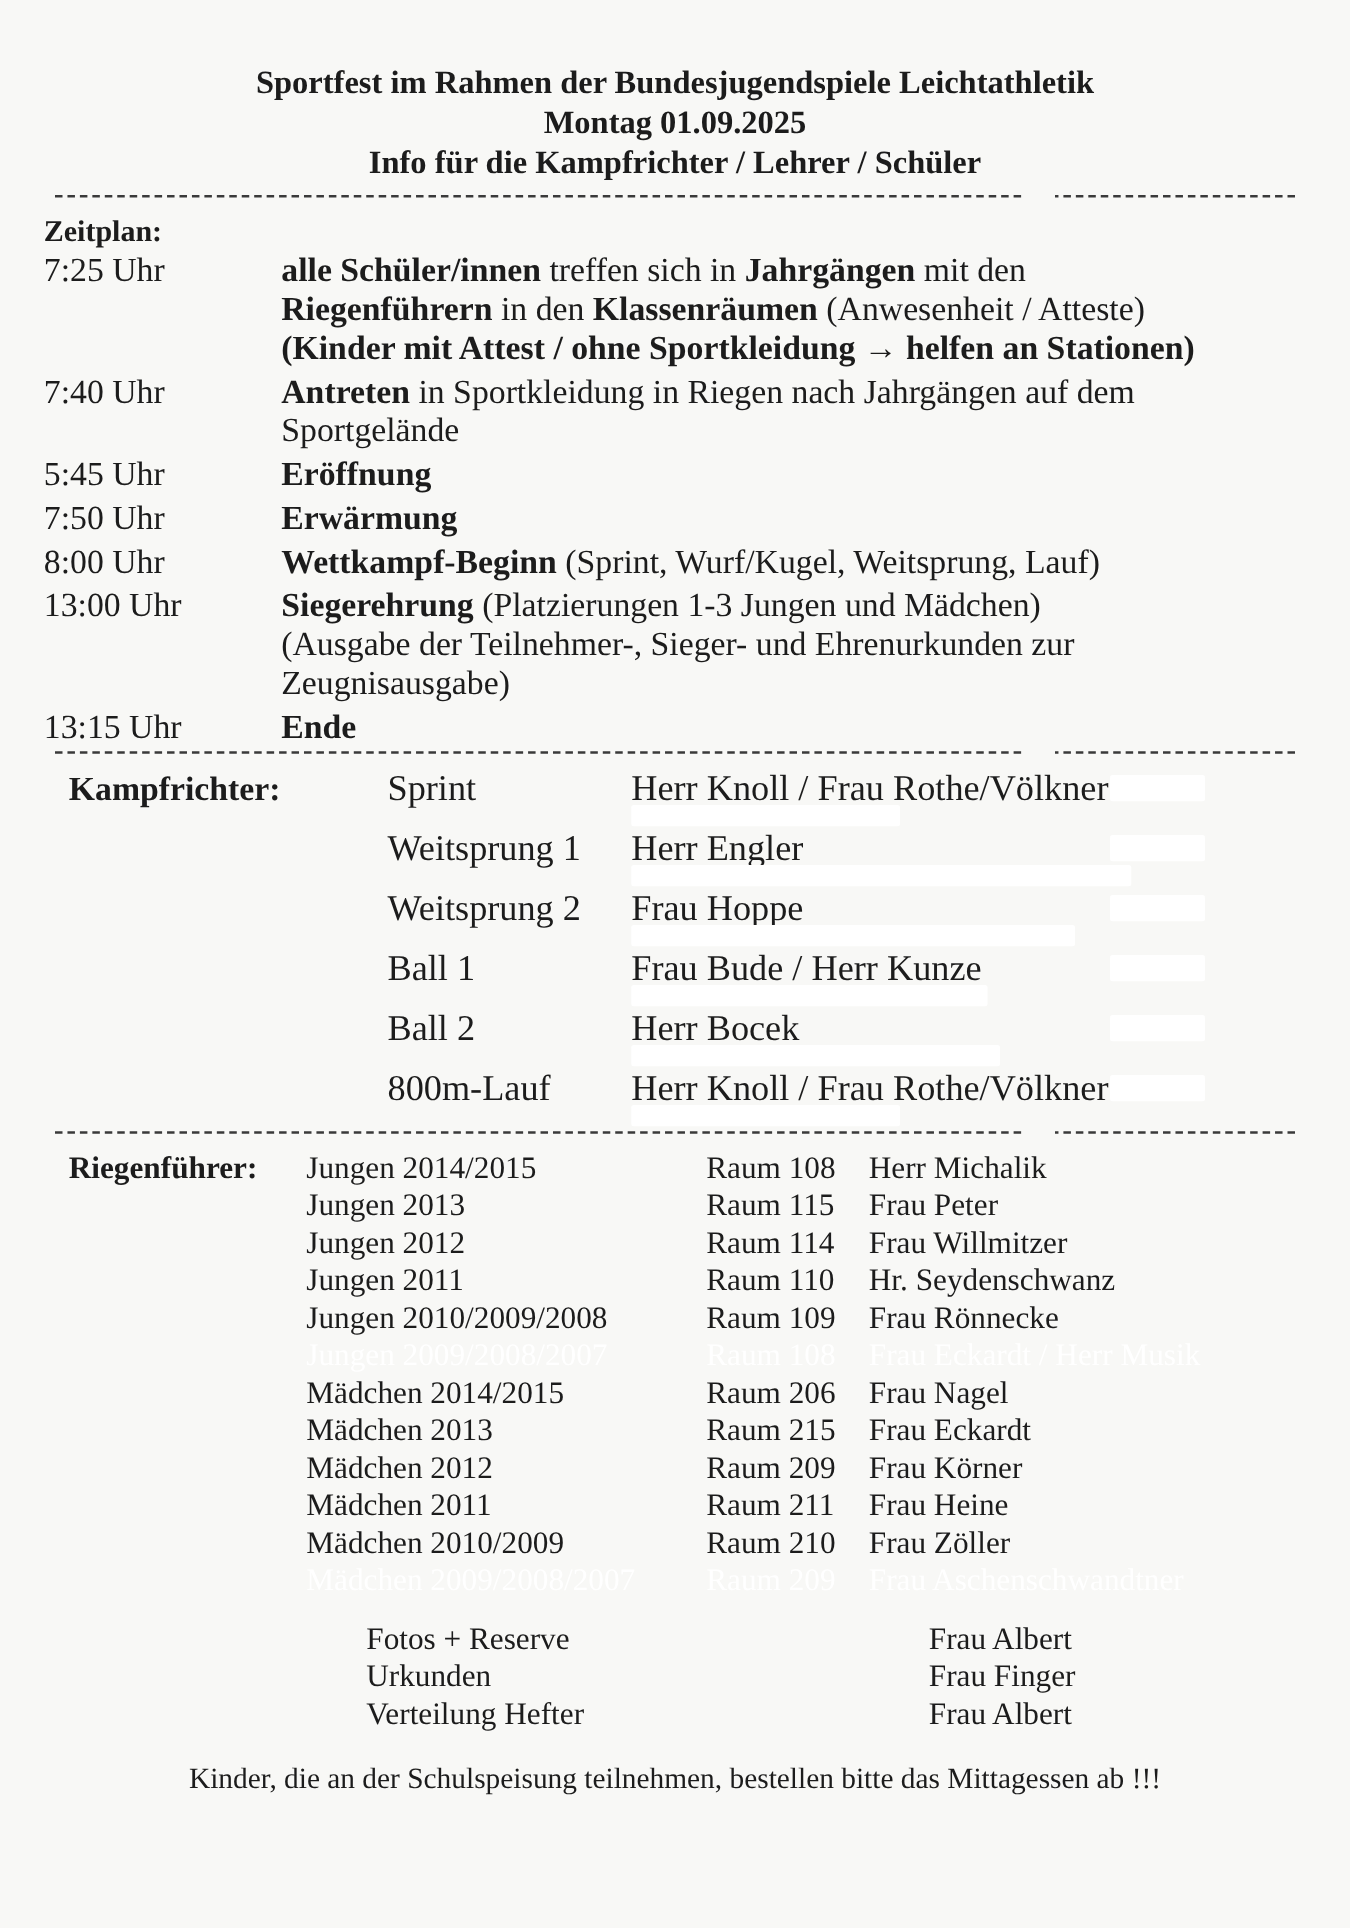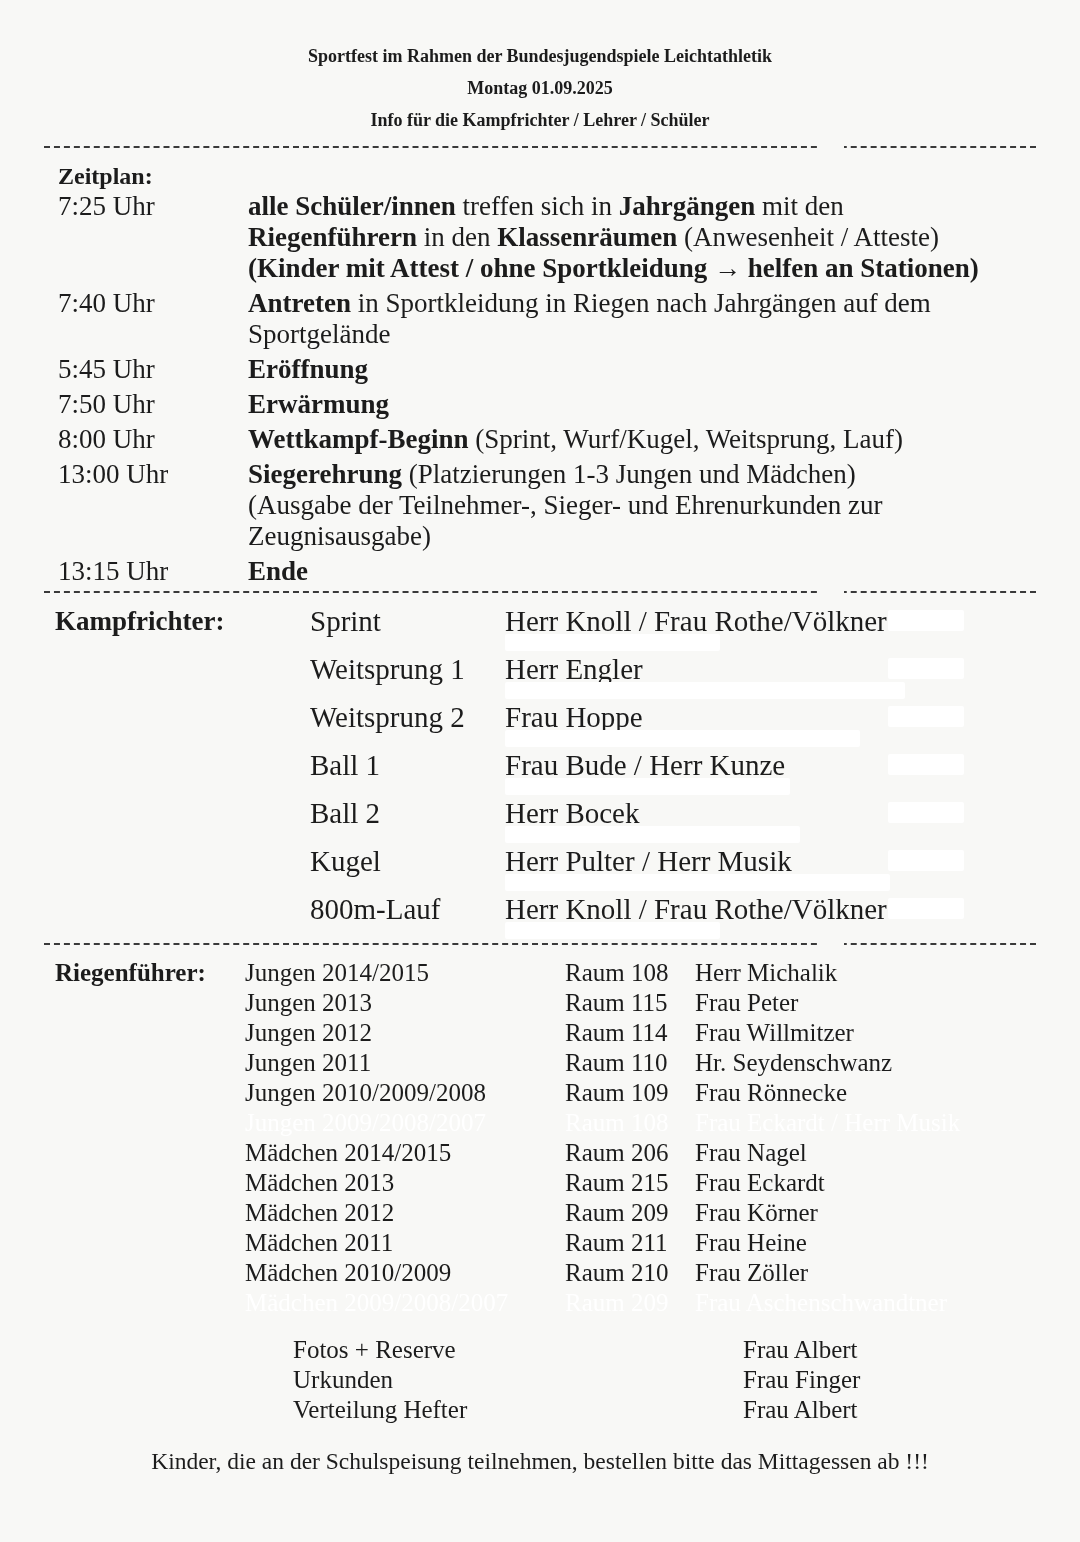--- a/index.html
+++ b/index.html
@@ -5,31 +5,31 @@
   html,body{margin:0;padding:0;}
   body{
     width:1080px;height:1542px;
     background:#f8f8f6;color:#1c1c1c;
     font-family:"Liberation Serif","DejaVu Serif",serif;
     -webkit-font-smoothing:antialiased;
   }
   .page{position:relative;width:1080px;height:1542px;overflow:hidden;}
 
   
-  .header{padding-top:40px;text-align:center;font-weight:bold;font-size:18px;line-height:32px;}
+  .header{padding-top:50px;text-align:center;font-weight:bold;font-size:26px;line-height:32px;}
 
   
   .sep{position:relative;height:0;margin:0 44px;border:none;border-top:2px dashed #3a3a3a;}
   .sep.s1{margin-top:10px;}
   .sep.s2{margin-top:4px;}
   .sep.s3{margin-top:2px;}
   .sep::after{content:"";position:absolute;left:78%;top:-3px;width:26px;height:5px;background:#f8f8f6;}
 
   
-  .zeitplan{padding:13px 45px 0 58px;}
+  .zeitplan{padding:13px 45px 0 35px;}
   .z-label{font-size:24px;font-weight:bold;line-height:30px;}
   .z-row{display:flex;font-size:27px;line-height:31px;margin-bottom:4px;}
   .z-time{width:190px;flex:none;}
   .z-body{flex:1;}
 
   
   .kampf{display:flex;padding:12px 45px 0 55px;}
   .k-label{width:255px;flex:none;font-size:27px;font-weight:bold;line-height:32px;}
   .k-rows{flex:1;position:relative;}
   .k-row{position:relative;height:48px;font-size:29px;line-height:32px;display:flex;}
@@ -164,26 +164,20 @@
           <div class="k-sub" style="width: 285px;"></div>
         </div>
 
         <div class="k-row">
           <div class="k-event">Ball 2</div>
           <div class="k-names">Herr Bocek</div>
           <div class="k-tag"></div>
           <div class="k-sub" style="width: 295px;"></div>
         </div>
 
-        <div class="k-row">
-          <div class="k-event">Kugel</div>
-          <div class="k-names">Herr Pulter / Herr Musik</div>
-          <div class="k-tag"></div>
-          <div class="k-sub" style="width: 385px;"></div>
-        </div>
 
         <div class="k-row">
           <div class="k-event">800m-Lauf</div>
           <div class="k-names">Herr Knoll / Frau Rothe/Völkner</div>
           <div class="k-tag"></div>
           <div class="k-sub" style="width: 215px;"></div>
         </div>
       </div>
   </div>
 

